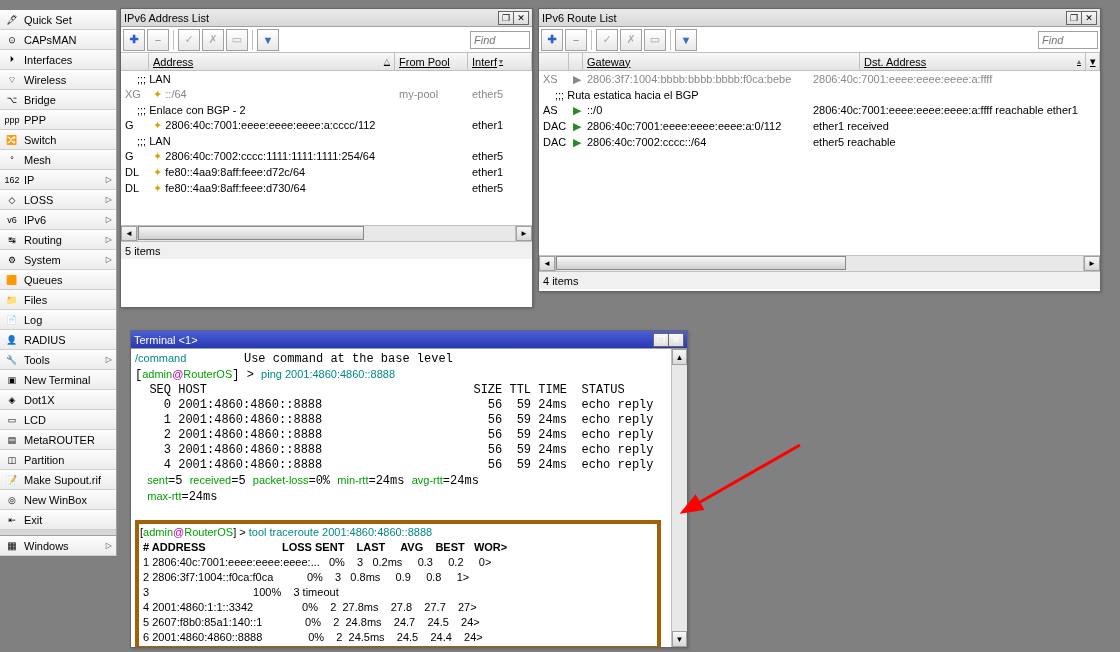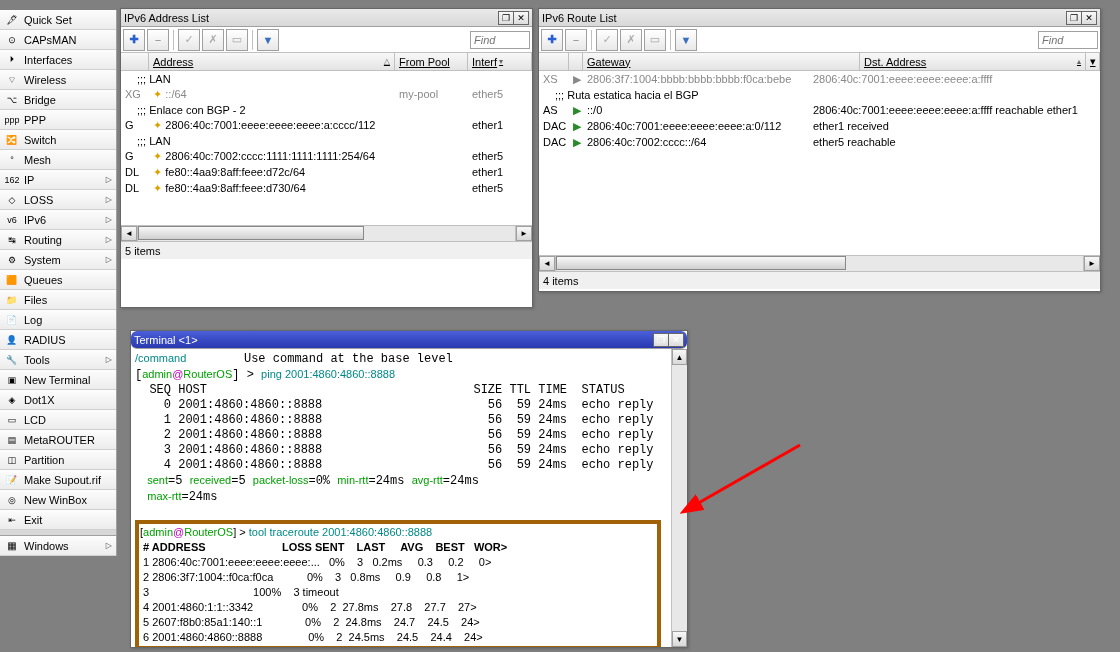--- a/index.html
+++ b/index.html
@@ -8,21 +8,21 @@
 
 .sidebar { position: absolute; left: 0; top: 10px; width: 117px; background: #f0f0f0; border-right: 1px solid #a0a0a0; }
 .sidebar-item { display: flex; align-items: center; height: 20px; padding: 0 4px; border-bottom: 1px solid #d0d0d0; cursor: pointer; background: linear-gradient(#fdfdfd,#ececec); }
 .sidebar-item .icon { width: 16px; height: 16px; margin-right: 4px; display: inline-flex; align-items: center; justify-content: center; font-size: 10px; }
 .sidebar-item .arrow { margin-left: auto; color: #505050; font-size: 8px; }
 .sidebar-sep { height: 6px; background: #d8d8d8; border-bottom: 1px solid #a0a0a0; }
 
 
 .win { position: absolute; background: #fff; border: 1px solid #666; box-shadow: 1px 1px 3px rgba(0,0,0,.2); }
 .titlebar { height: 18px; background: linear-gradient(#eaeaea,#d8d8d8); border-bottom: 1px solid #a0a0a0; display: flex; align-items: center; padding: 0 3px; }
-.titlebar.active { background: linear-gradient(#4a5fd9,#2838b0); color: #fff; border-radius: 6px; }
+.titlebar.active { background: linear-gradient(#4a5fd9,#2838b0); color: #fff; }
 .title-text { flex: 1; font-size: 11px; }
 .title-btns { display: flex; gap: 0; }
 .title-btn { width: 16px; height: 14px; border: 1px solid #666; background: linear-gradient(#f8f8f8,#ddd); display: flex; align-items: center; justify-content: center; font-size: 9px; cursor: pointer; margin-left: -1px;}
 .toolbar { height: 26px; border-bottom: 1px solid #c0c0c0; display: flex; align-items: center; padding: 2px; gap: 2px; }
 .tool-btn { width: 22px; height: 22px; border: 1px solid #a0a0a0; background: linear-gradient(#fff,#e8e8e8); display: flex; align-items: center; justify-content: center; cursor: pointer; }
 .tool-sep { width: 1px; height: 20px; background: #c0c0c0; margin: 0 2px;}
 .find-box { margin-left: auto; width: 60px; height: 18px; border: 1px solid #a0a0a0; padding: 0 3px; color: #999; font-style: italic; }
 
 .grid-header { display: flex; height: 18px; background: linear-gradient(#f8f8f8,#e4e4e4); border-bottom: 1px solid #c0c0c0; }
 .grid-header .col { border-right: 1px solid #c0c0c0; padding: 2px 4px; display: flex; align-items: center; text-decoration: underline; }

